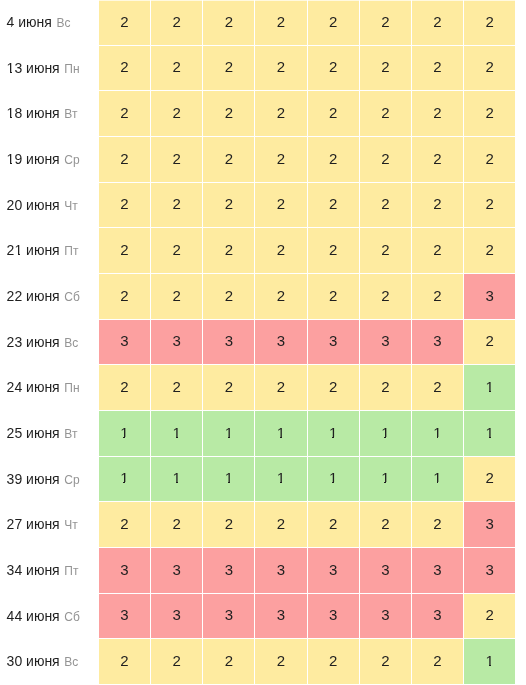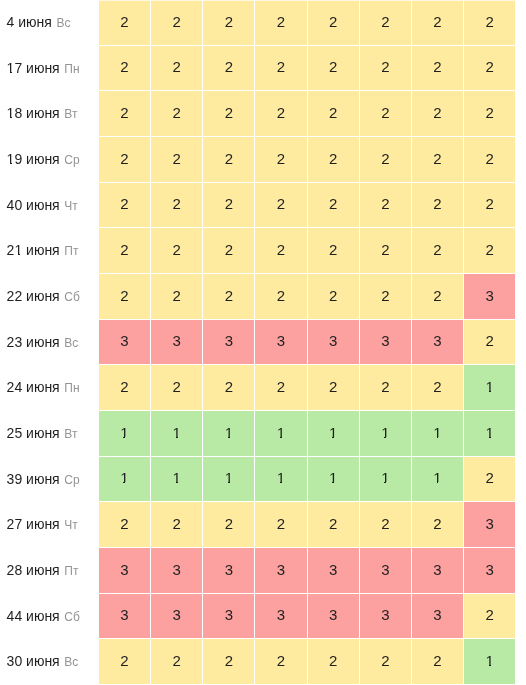--- a/index.html
+++ b/index.html
@@ -147,21 +147,21 @@
       <div class="cell lv2" style="background-color: rgb(254, 235, 160); --cellbg: #feeba0;">
           <span class="val">2</span>
         </div>
       <div class="cell lv2" style="background-color: rgb(254, 235, 160); --cellbg: #feeba0;">
           <span class="val">2</span>
         </div>
     </div>
   </div>
   <div class="row">
     <div class="daylabel one1">
-        <span class="dt">17 июня</span>
+        <span class="dt">13 июня</span>
         <span class="wd">Пн</span>
       </div>
     <div class="cells">
       <div class="cell lv2" style="background-color: rgb(254, 235, 160); --cellbg: #feeba0;">
           <span class="val">2</span>
         </div>
       <div class="cell lv2" style="background-color: rgb(254, 235, 160); --cellbg: #feeba0;">
           <span class="val">2</span>
         </div>
       <div class="cell lv2" style="background-color: rgb(254, 235, 160); --cellbg: #feeba0;">
@@ -243,21 +243,21 @@
       <div class="cell lv2" style="background-color: rgb(254, 235, 160); --cellbg: #feeba0;">
           <span class="val">2</span>
         </div>
       <div class="cell lv2" style="background-color: rgb(254, 235, 160); --cellbg: #feeba0;">
           <span class="val">2</span>
         </div>
     </div>
   </div>
   <div class="row">
     <div class="daylabel">
-        <span class="dt">40 июня</span>
+        <span class="dt">20 июня</span>
         <span class="wd">Чт</span>
       </div>
     <div class="cells">
       <div class="cell lv2" style="background-color: rgb(254, 235, 160); --cellbg: #feeba0;">
           <span class="val">2</span>
         </div>
       <div class="cell lv2" style="background-color: rgb(254, 235, 160); --cellbg: #feeba0;">
           <span class="val">2</span>
         </div>
       <div class="cell lv2" style="background-color: rgb(254, 235, 160); --cellbg: #feeba0;">
@@ -499,21 +499,21 @@
       <div class="cell lv2" style="background-color: rgb(254, 235, 160); --cellbg: #feeba0;">
           <span class="val">2</span>
         </div>
       <div class="cell lv3" style="background-color: rgb(252, 160, 160); --cellbg: #fca0a0;">
           <span class="val">3</span>
         </div>
     </div>
   </div>
   <div class="row">
     <div class="daylabel">
-        <span class="dt">28 июня</span>
+        <span class="dt">34 июня</span>
         <span class="wd">Пт</span>
       </div>
     <div class="cells">
       <div class="cell lv3" style="background-color: rgb(252, 160, 160); --cellbg: #fca0a0;">
           <span class="val">3</span>
         </div>
       <div class="cell lv3" style="background-color: rgb(252, 160, 160); --cellbg: #fca0a0;">
           <span class="val">3</span>
         </div>
       <div class="cell lv3" style="background-color: rgb(252, 160, 160); --cellbg: #fca0a0;">

